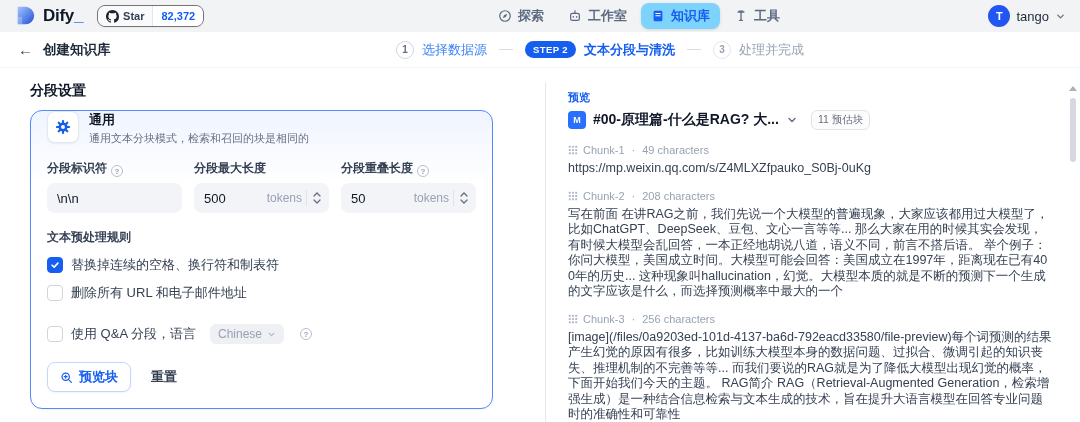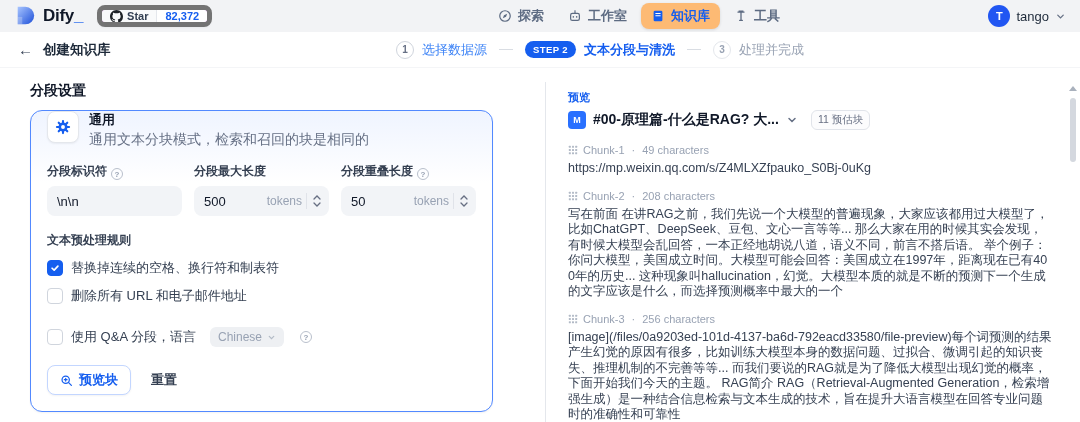--- a/index.html
+++ b/index.html
@@ -7,32 +7,32 @@
     font-family:"Liberation Sans","DejaVu Sans",sans-serif; color:#101828; }
 
   
   .topbar { height:32px; background:#f2f3f5; display:flex; align-items:center;
     padding:4px 14px; position:relative; }
   .brand { display:flex; align-items:center; gap:7px; }
   .logo-mark { width:22px; height:22px; display:block; }
   .brand-text { font-size:17px; font-weight:800; letter-spacing:-0.3px; color:#101828; }
   .brand-suffix { color:#155eef; font-weight:800; font-size:17px; }
   .star-pill { display:flex; align-items:center; margin-left:14px; background:#f0abfc;
-    border:5px solid #737373; border-radius:8px; height:22px; overflow:hidden;
+    border:1px solid #737373; border-radius:8px; height:22px; overflow:hidden;
     box-shadow:0 1px 2px rgba(16,24,40,.04); }
   .star-left { display:flex; align-items:center; gap:4px; padding:0 8px; height:100%;
     background:#f9fafb; font-size:11px; font-weight:700; color:#344054; }
   .star-count { padding:0 8px; font-size:11px; font-weight:700; color:#155eef;
     border-left:1px solid #e4e7ec; height:100%; display:flex; align-items:center; background:#fff; }
   .topnav { position:absolute; left:488px; top:0; height:32px; display:flex;
     align-items:center; gap:4px; }
   .nav-item { display:flex; align-items:center; gap:6px; padding:4px 10px; border-radius:8px;
     font-size:13px; font-weight:600; color:#5d6b82; cursor:pointer; }
   .nav-item svg { width:14px; height:14px; }
-  .nav-item.active { background:#fdba74; color:#155eef; box-shadow:0 1px 3px rgba(16,24,40,.12); }
+  .nav-item.active { background:#7dd3fc; color:#155eef; box-shadow:0 1px 3px rgba(16,24,40,.12); }
   .topbar-right { margin-left:auto; display:flex; align-items:center; gap:6px; }
   .avatar { width:22px; height:22px; border-radius:50%; background:#2156f2; color:#fff;
     font-size:11px; font-weight:700; display:flex; align-items:center; justify-content:center; }
   .user-name { font-size:13px; color:#1d2939; }
   .chev { width:11px; height:11px; color:#667085; }
 
   
   .stepbar { height:36px; background:#fff; display:flex; align-items:center;
     position:relative; border-bottom:1px solid #f4f5f7; }
   .back-group { display:flex; align-items:center; gap:10px; padding-left:18px;
@@ -57,21 +57,21 @@
 
   .card { border-radius:12px; background:#fff; }
   .card.general { border:1.5px solid #5289ff; padding:0 16px 16px;
     background-image:linear-gradient(180deg,#eff4ff 0%,#ffffff 72px);
     box-shadow:0 1px 2px rgba(16,24,40,.05); }
   .card-head { display:flex; align-items:flex-start; gap:10px; }
   .icon-box { width:32px; height:32px; border-radius:8px; background:#fff;
     border:0.5px solid #e4e7ec; box-shadow:0 1px 2px rgba(16,24,40,.06);
     display:flex; align-items:center; justify-content:center; flex:none; }
   .card-title { font-size:13px; font-weight:700; color:#101828; }
-  .card-desc { font-size:14px; color:#667085; margin-top:2px; }
+  .card-desc { font-size:11px; color:#667085; margin-top:2px; }
 
   .fields { display:flex; gap:12px; margin-top:14px; }
   .field { flex:1; min-width:0; }
   .field-label { font-size:12px; font-weight:600; color:#354052; margin-bottom:6px;
     display:flex; align-items:flex-end; gap:4px; }
   .help { width:12px; height:12px; border-radius:50%; border:1px solid #b9c0cc;
     color:#98a2b3; font-size:8px; display:inline-flex; align-items:center;
     justify-content:center; font-weight:700; }
   .input { height:30px; background:#f2f4f7; border:none; border-radius:8px;
     display:flex; align-items:center; padding:0 4px 0 10px; }

